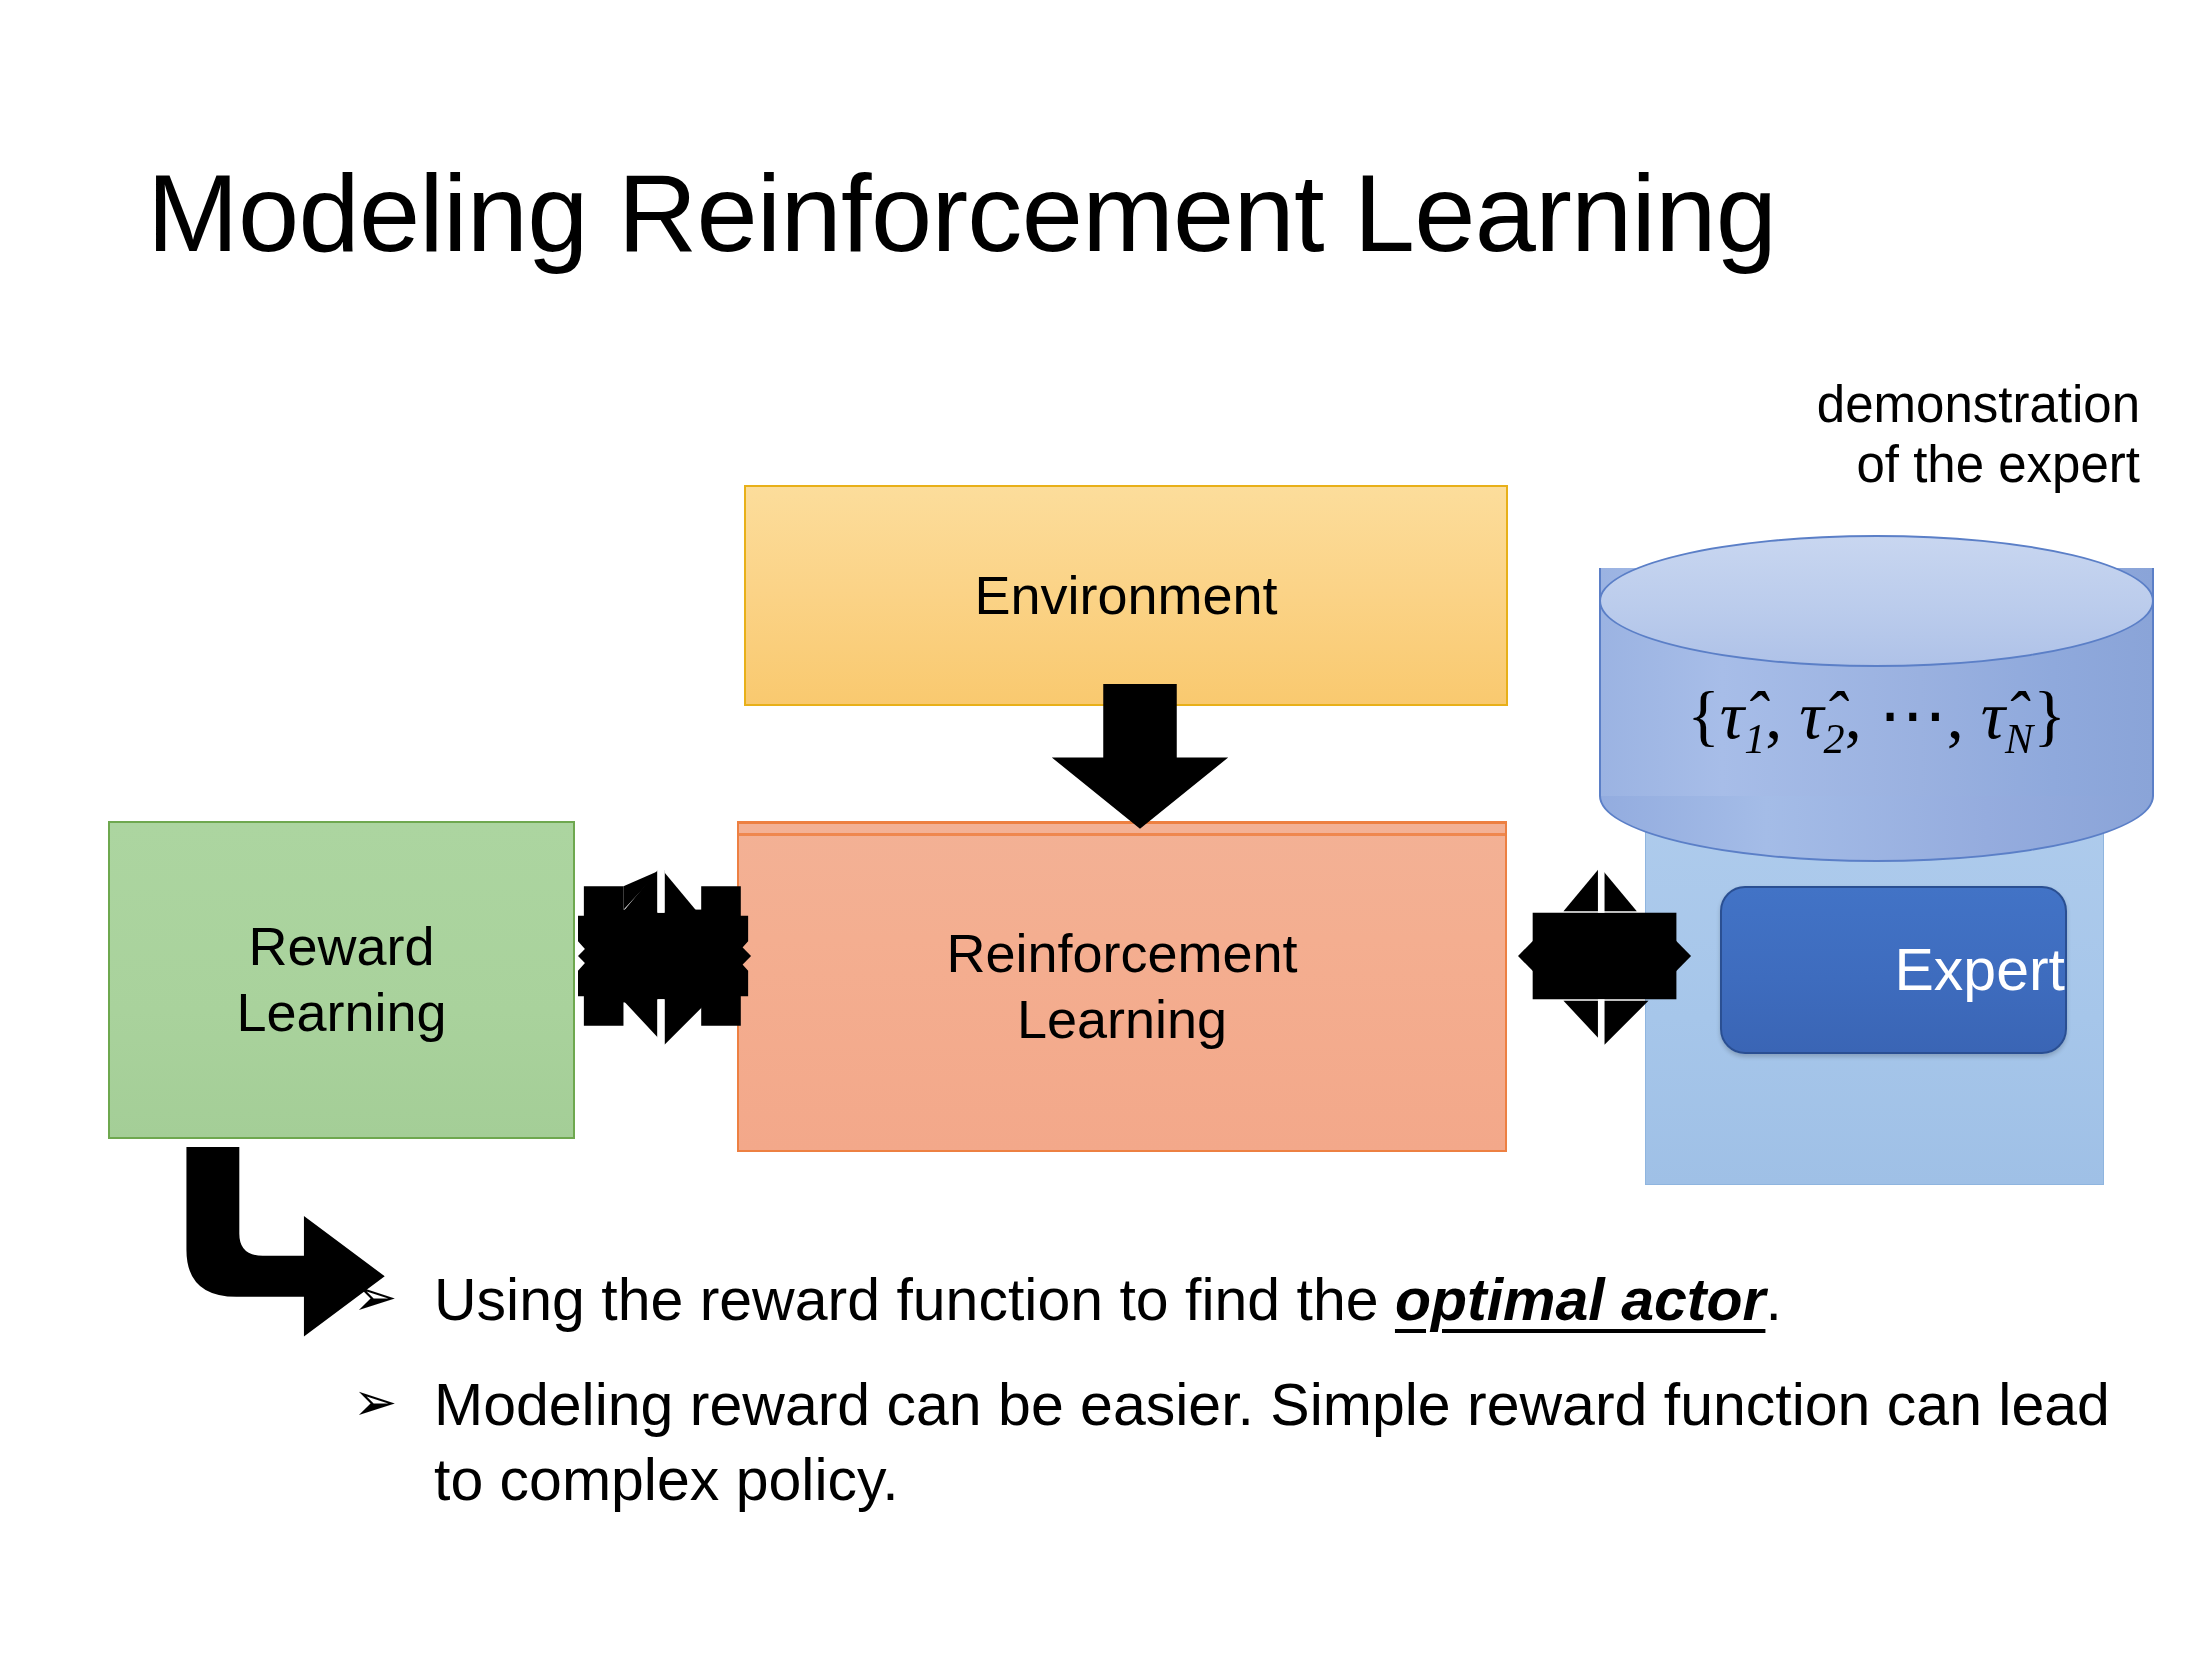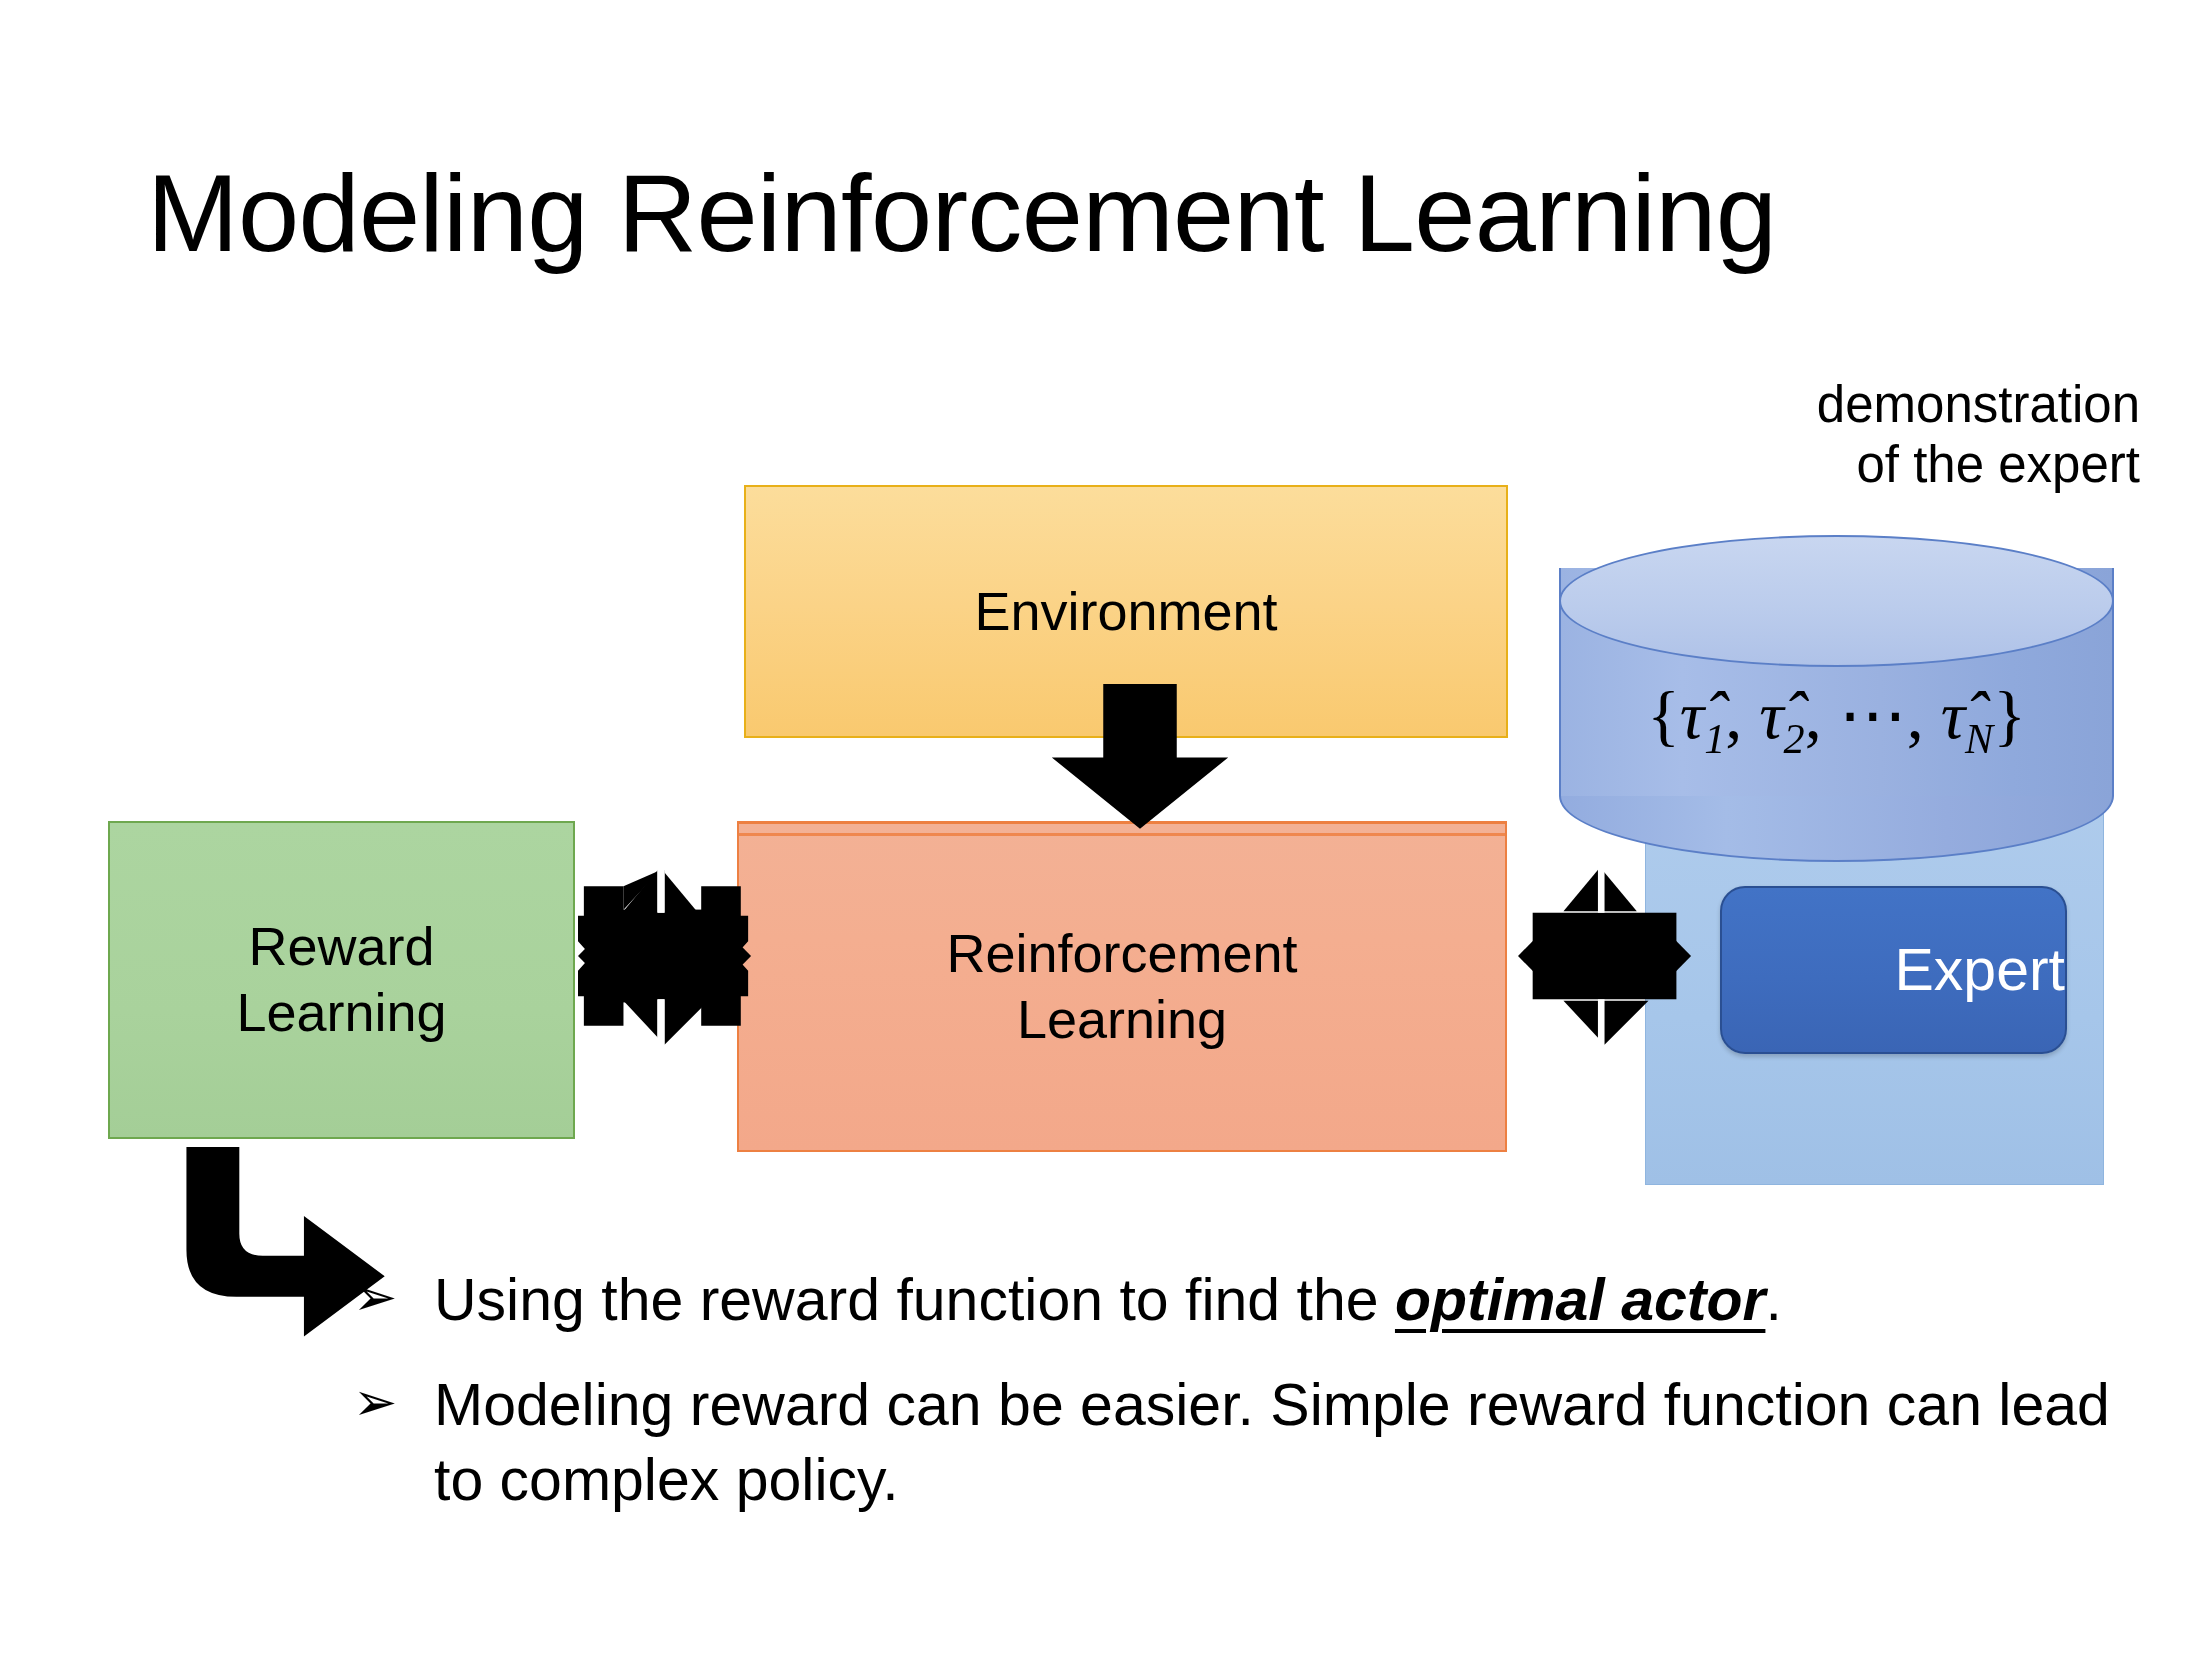--- a/index.html
+++ b/index.html
@@ -45,21 +45,21 @@
     text-align: center;
     font-size: 54px;
     line-height: 1.22;
     color: #000000;
   }
 
   .box-environment {
     left: 744px;
     top: 485px;
     width: 764px;
-    height: 253px;
+    height: 221px;
     background: linear-gradient(180deg, #FCDD9B 0%, #FBD387 48%, #F9C96F 100%);
     border: 2.2px solid #E8B019;
   }
 
   .box-rl {
     left: 737px;
     top: 821px;
     width: 770px;
     height: 331px;
     background: linear-gradient(180deg, #F3B195 0%, #F4AE90 35%, #F3A88A 100%);
@@ -115,21 +115,21 @@
     align-items: center;
     justify-content: flex-end;
     color: #FFFFFF;
     font-size: 59px;
     box-shadow: 0 2.9px 4.4px rgba(0,0,0,0.18);
   }
 
   
   .cyl-wrap {
     position: absolute;
-    left: 1559px;
+    left: 1599px;
     top: 535px;
     width: 555px;
     height: 294px;
   }
   .cyl-body {
     position: absolute;
     left: 0; top: 33px;
     width: 555px; height: 228px;
     background: linear-gradient(90deg, #9BB3E2 0%, #A7BDE8 22%, #9AB1E0 58%, #8FA9DC 82%, #8AA4D8 100%);
     border-left: 2.2px solid #5B7FC7;

